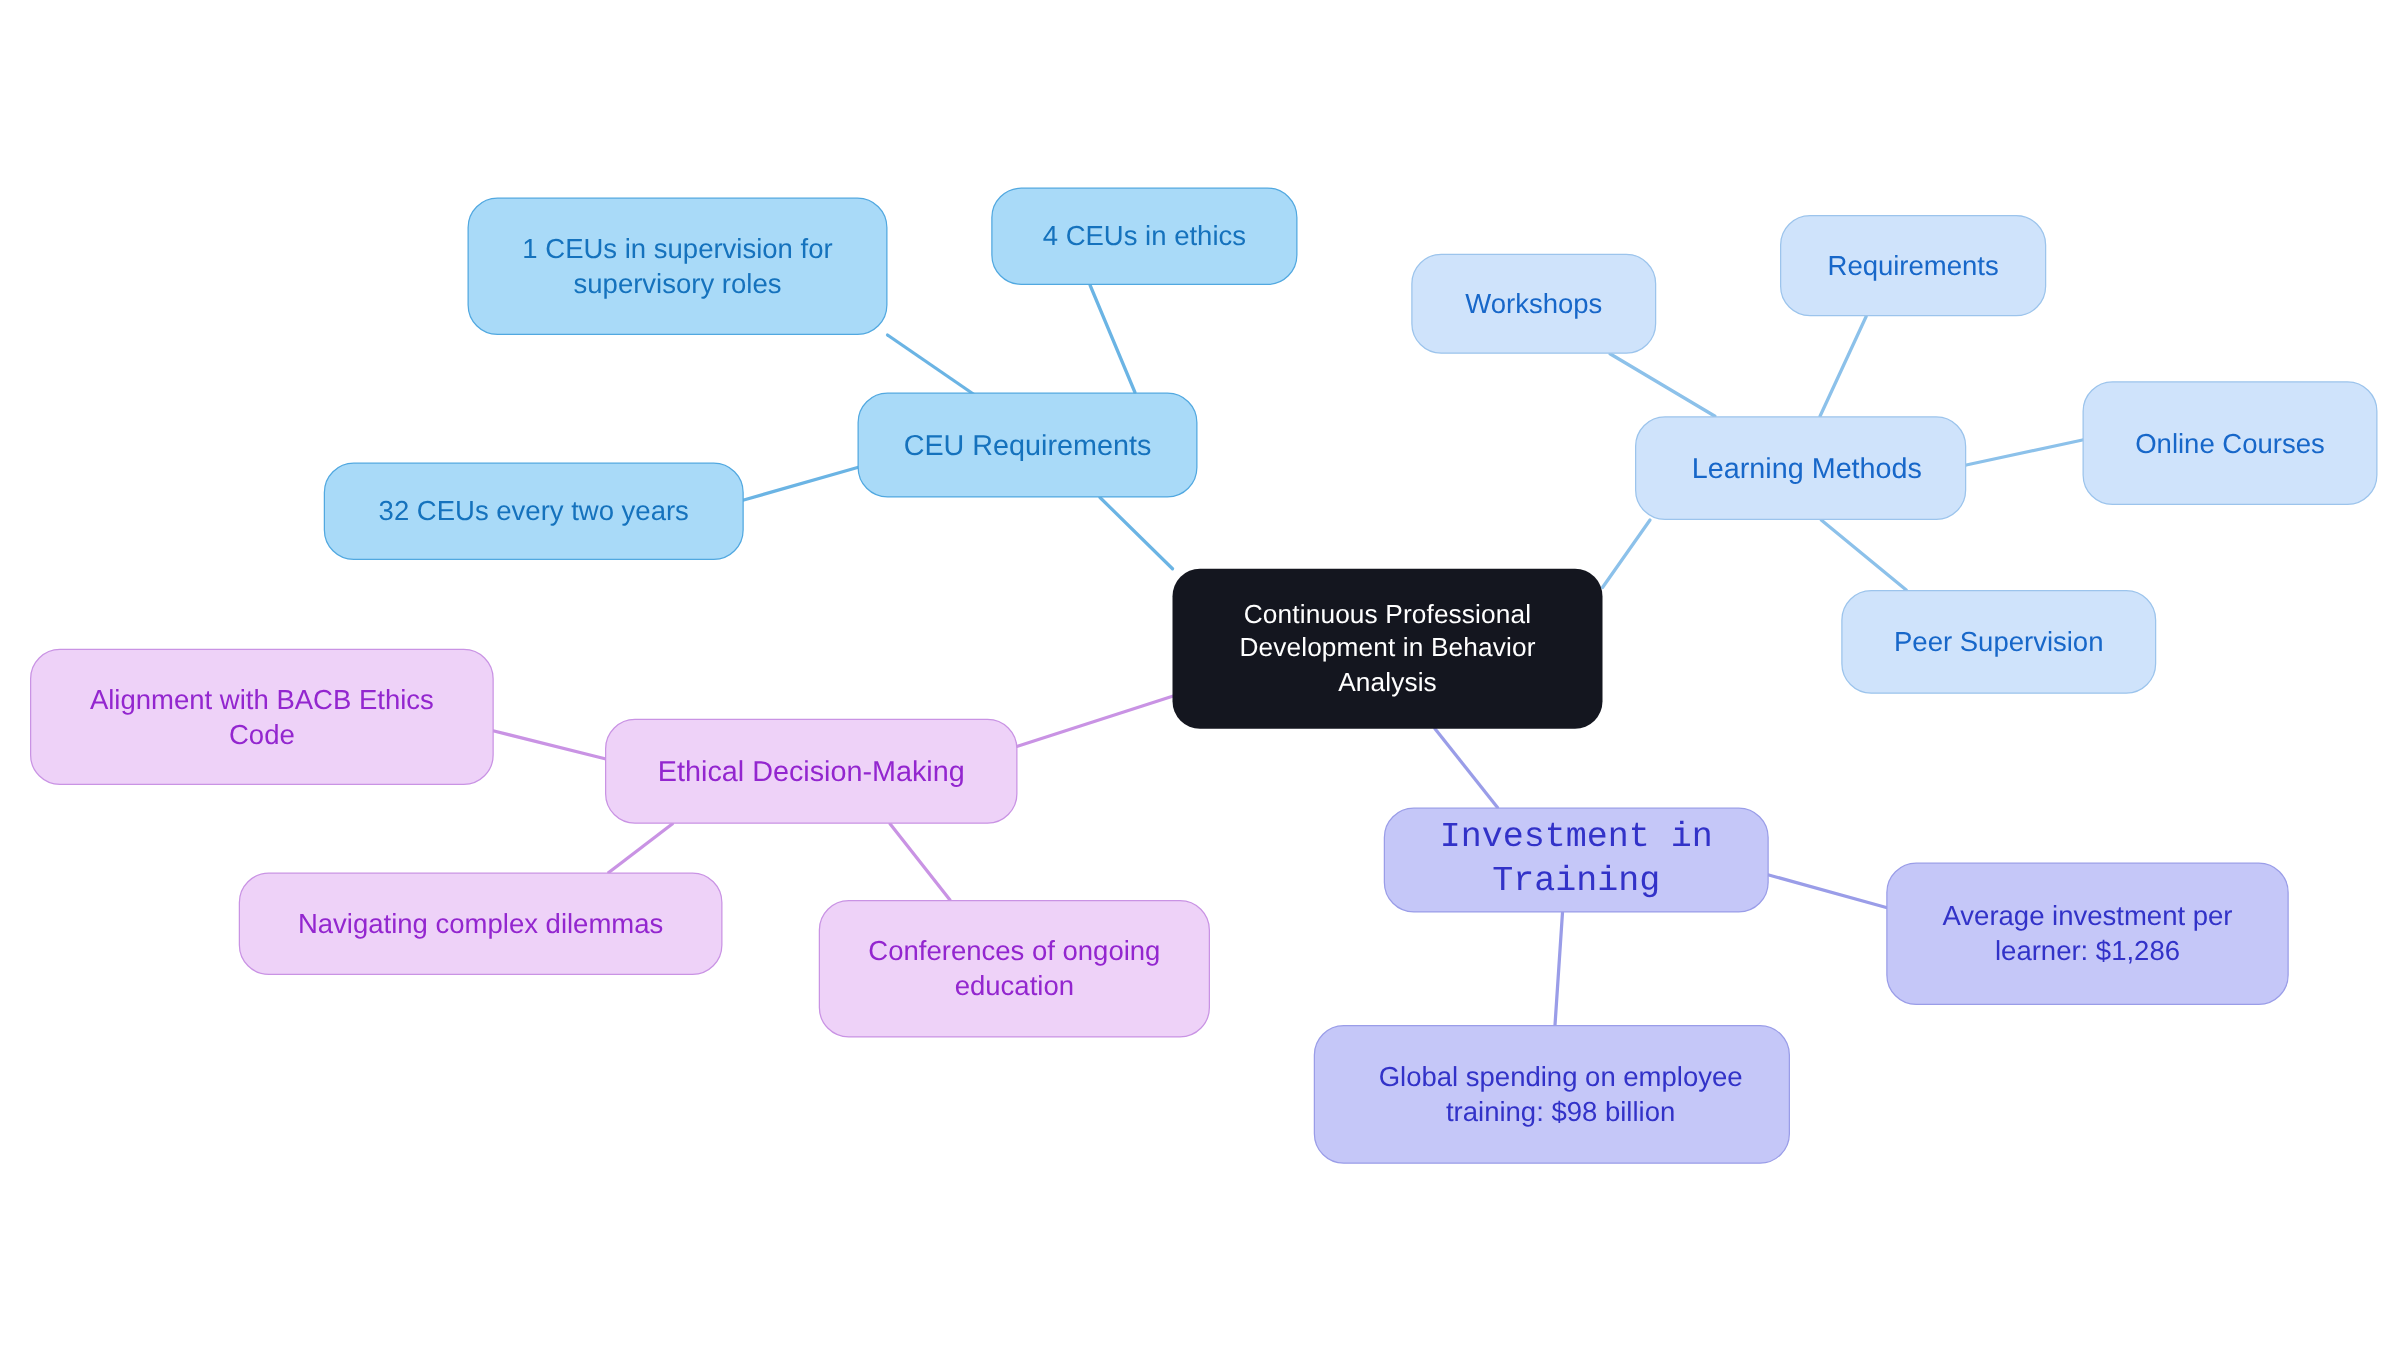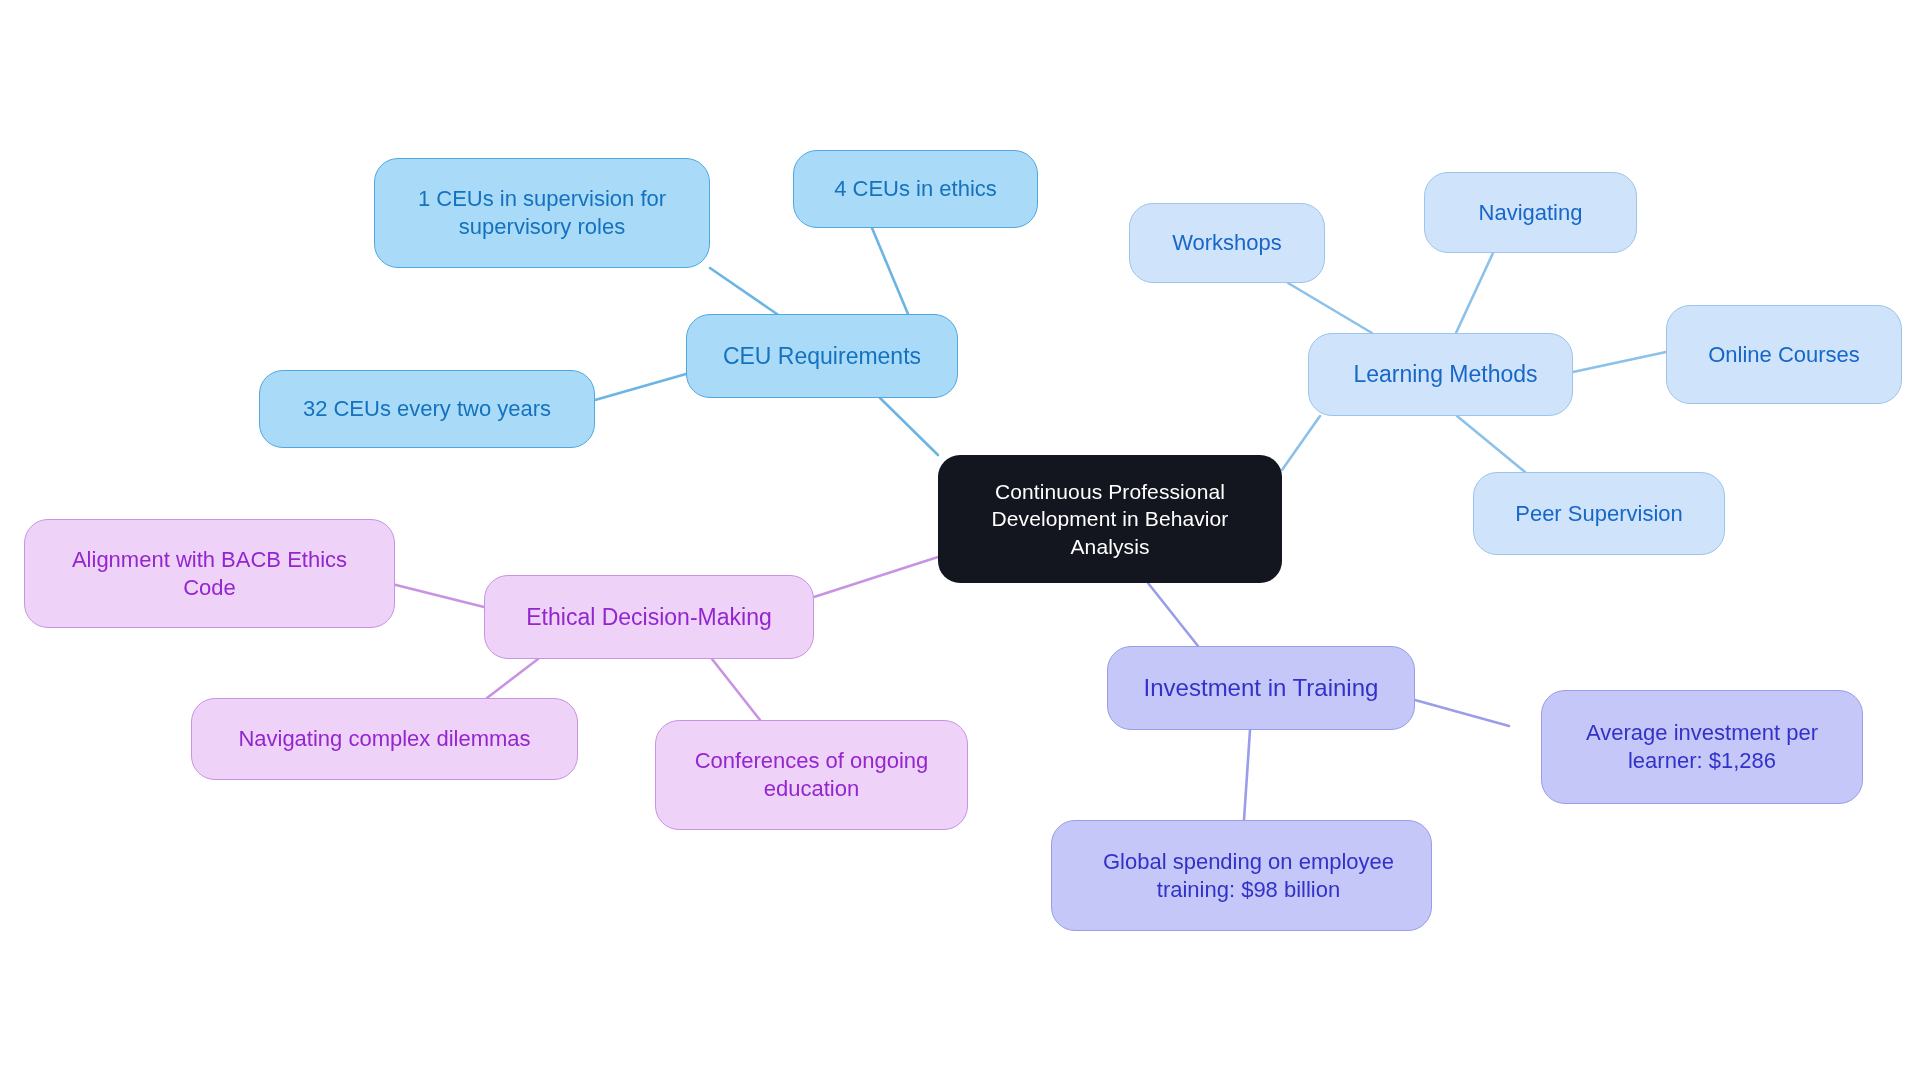--- a/index.html
+++ b/index.html
@@ -71,21 +71,22 @@
     font-size: 23px;
     padding-left: 24px;
   }
   .node.invest {
     background: #c5c7f8;
     border-color: #9a9de8;
     color: #3232c8;
     font-size: 22px;
   }
   .node.invest-branch {
-    font-size: 24px;
+    font-size: 28px;
+    font-family: Liberation Mono, monospace;
   }
   .node.ethic {
     background: #eed2f8;
     border-color: #c993e4;
     color: #9326cf;
     font-size: 22px;
   }
   .node.ethic-branch {
     font-size: 23px;
   }
@@ -116,25 +117,25 @@
       <div class="node root" style="left: 938px; top: 455px; width: 344px; height: 128px;">Continuous Professional
 Development in Behavior
 Analysis</div>
       <div class="node ceu ceu-branch" style="left: 686px; top: 314px; width: 272px; height: 84px;">CEU Requirements</div>
       <div class="node ceu" style="left: 374px; top: 158px; width: 336px; height: 110px;">1 CEUs in supervision for
 supervisory roles</div>
       <div class="node ceu" style="left: 793px; top: 150px; width: 245px; height: 78px;">4 CEUs in ethics</div>
       <div class="node ceu" style="left: 259px; top: 370px; width: 336px; height: 78px;">32 CEUs every two years</div>
       <div class="node learn learn-branch" style="left: 1308px; top: 333px; width: 265px; height: 83px;">Learning Methods</div>
       <div class="node learn" style="left: 1129px; top: 203px; width: 196px; height: 80px;">Workshops</div>
-      <div class="node learn" style="left: 1424px; top: 172px; width: 213px; height: 81px;">Navigating</div>
+      <div class="node learn" style="left: 1424px; top: 172px; width: 213px; height: 81px;">Requirements</div>
       <div class="node learn" style="left: 1666px; top: 305px; width: 236px; height: 99px;">Online Courses</div>
       <div class="node learn" style="left: 1473px; top: 472px; width: 252px; height: 83px;">Peer Supervision</div>
       <div class="node invest invest-branch" style="left: 1107px; top: 646px; width: 308px; height: 84px;">Investment in Training</div>
-      <div class="node invest" style="left: 1509px; top: 690px; width: 322px; height: 114px; margin-left: 32px;">Average investment per
+      <div class="node invest" style="left: 1509px; top: 690px; width: 322px; height: 114px;">Average investment per
 learner: $1,286</div>
       <div class="node invest" style="left: 1051px; top: 820px; width: 381px; height: 111px; padding-left: 28px;">Global spending on employee
 training: $98 billion</div>
       <div class="node ethic ethic-branch" style="left: 484px; top: 575px; width: 330px; height: 84px;">Ethical Decision-Making</div>
       <div class="node ethic" style="left: 24px; top: 519px; width: 371px; height: 109px;">Alignment with BACB Ethics
 Code</div>
       <div class="node ethic" style="left: 191px; top: 698px; width: 387px; height: 82px;">Navigating complex dilemmas</div>
       <div class="node ethic" style="left: 655px; top: 720px; width: 313px; height: 110px;">Conferences of ongoing
 education</div>
     </div>

